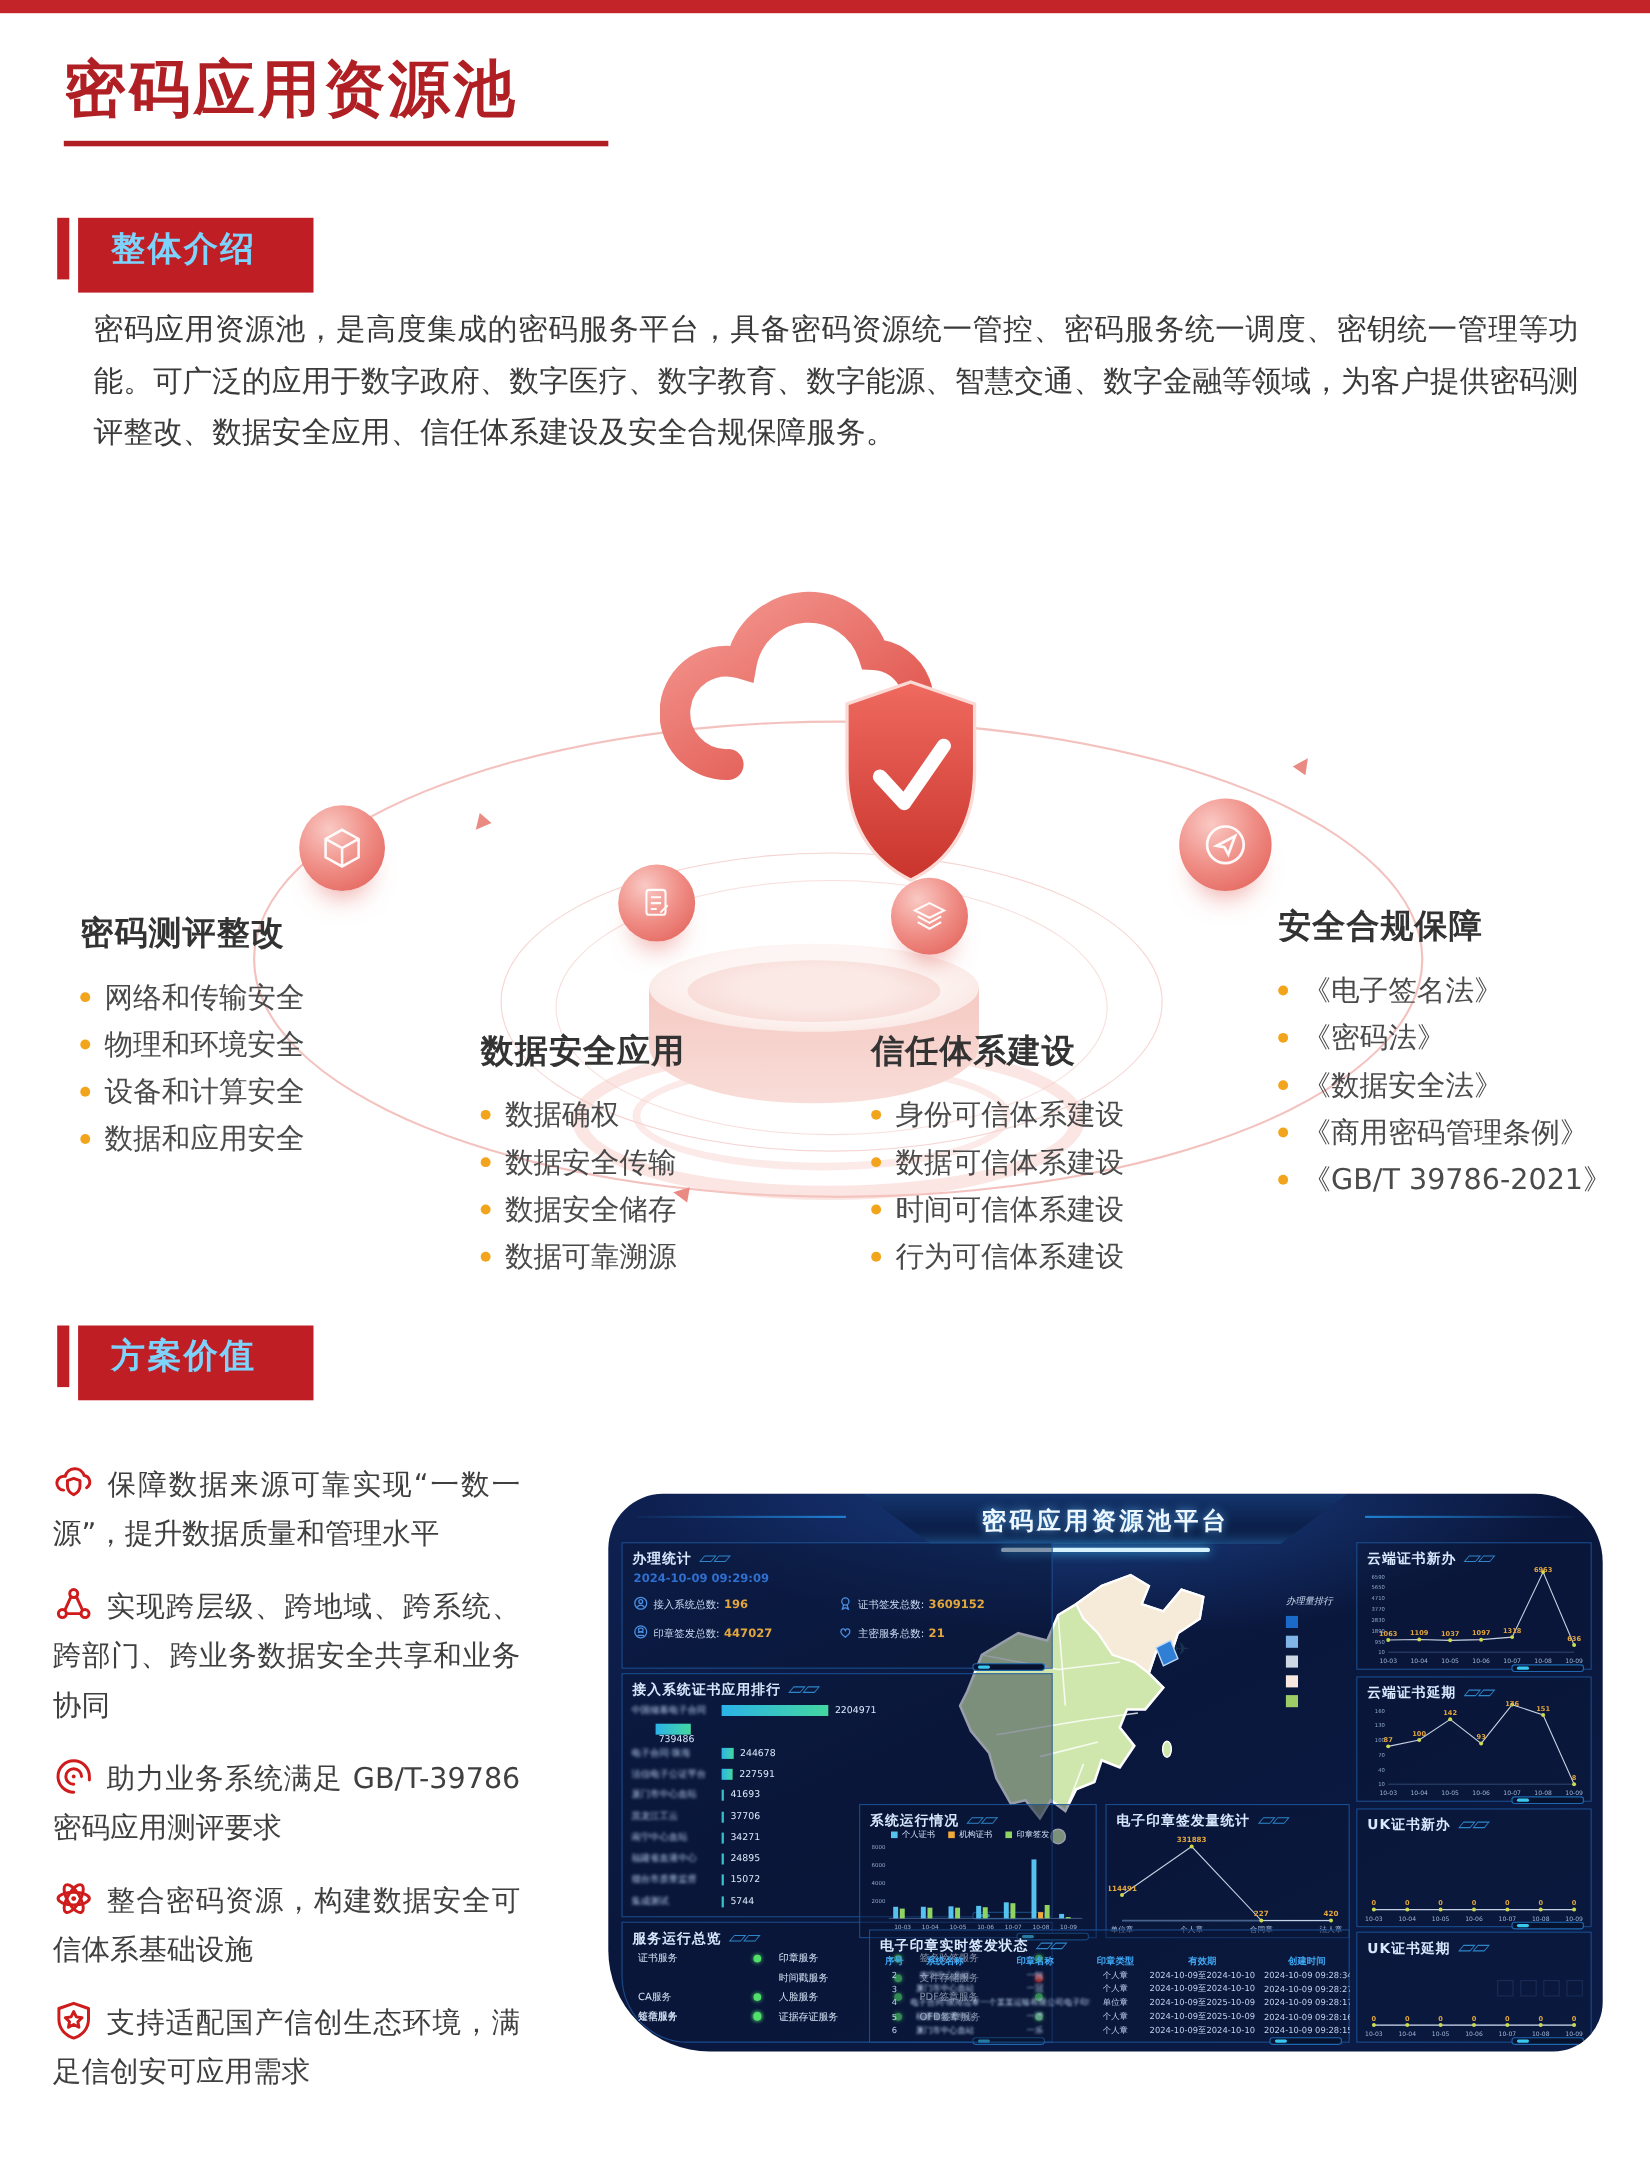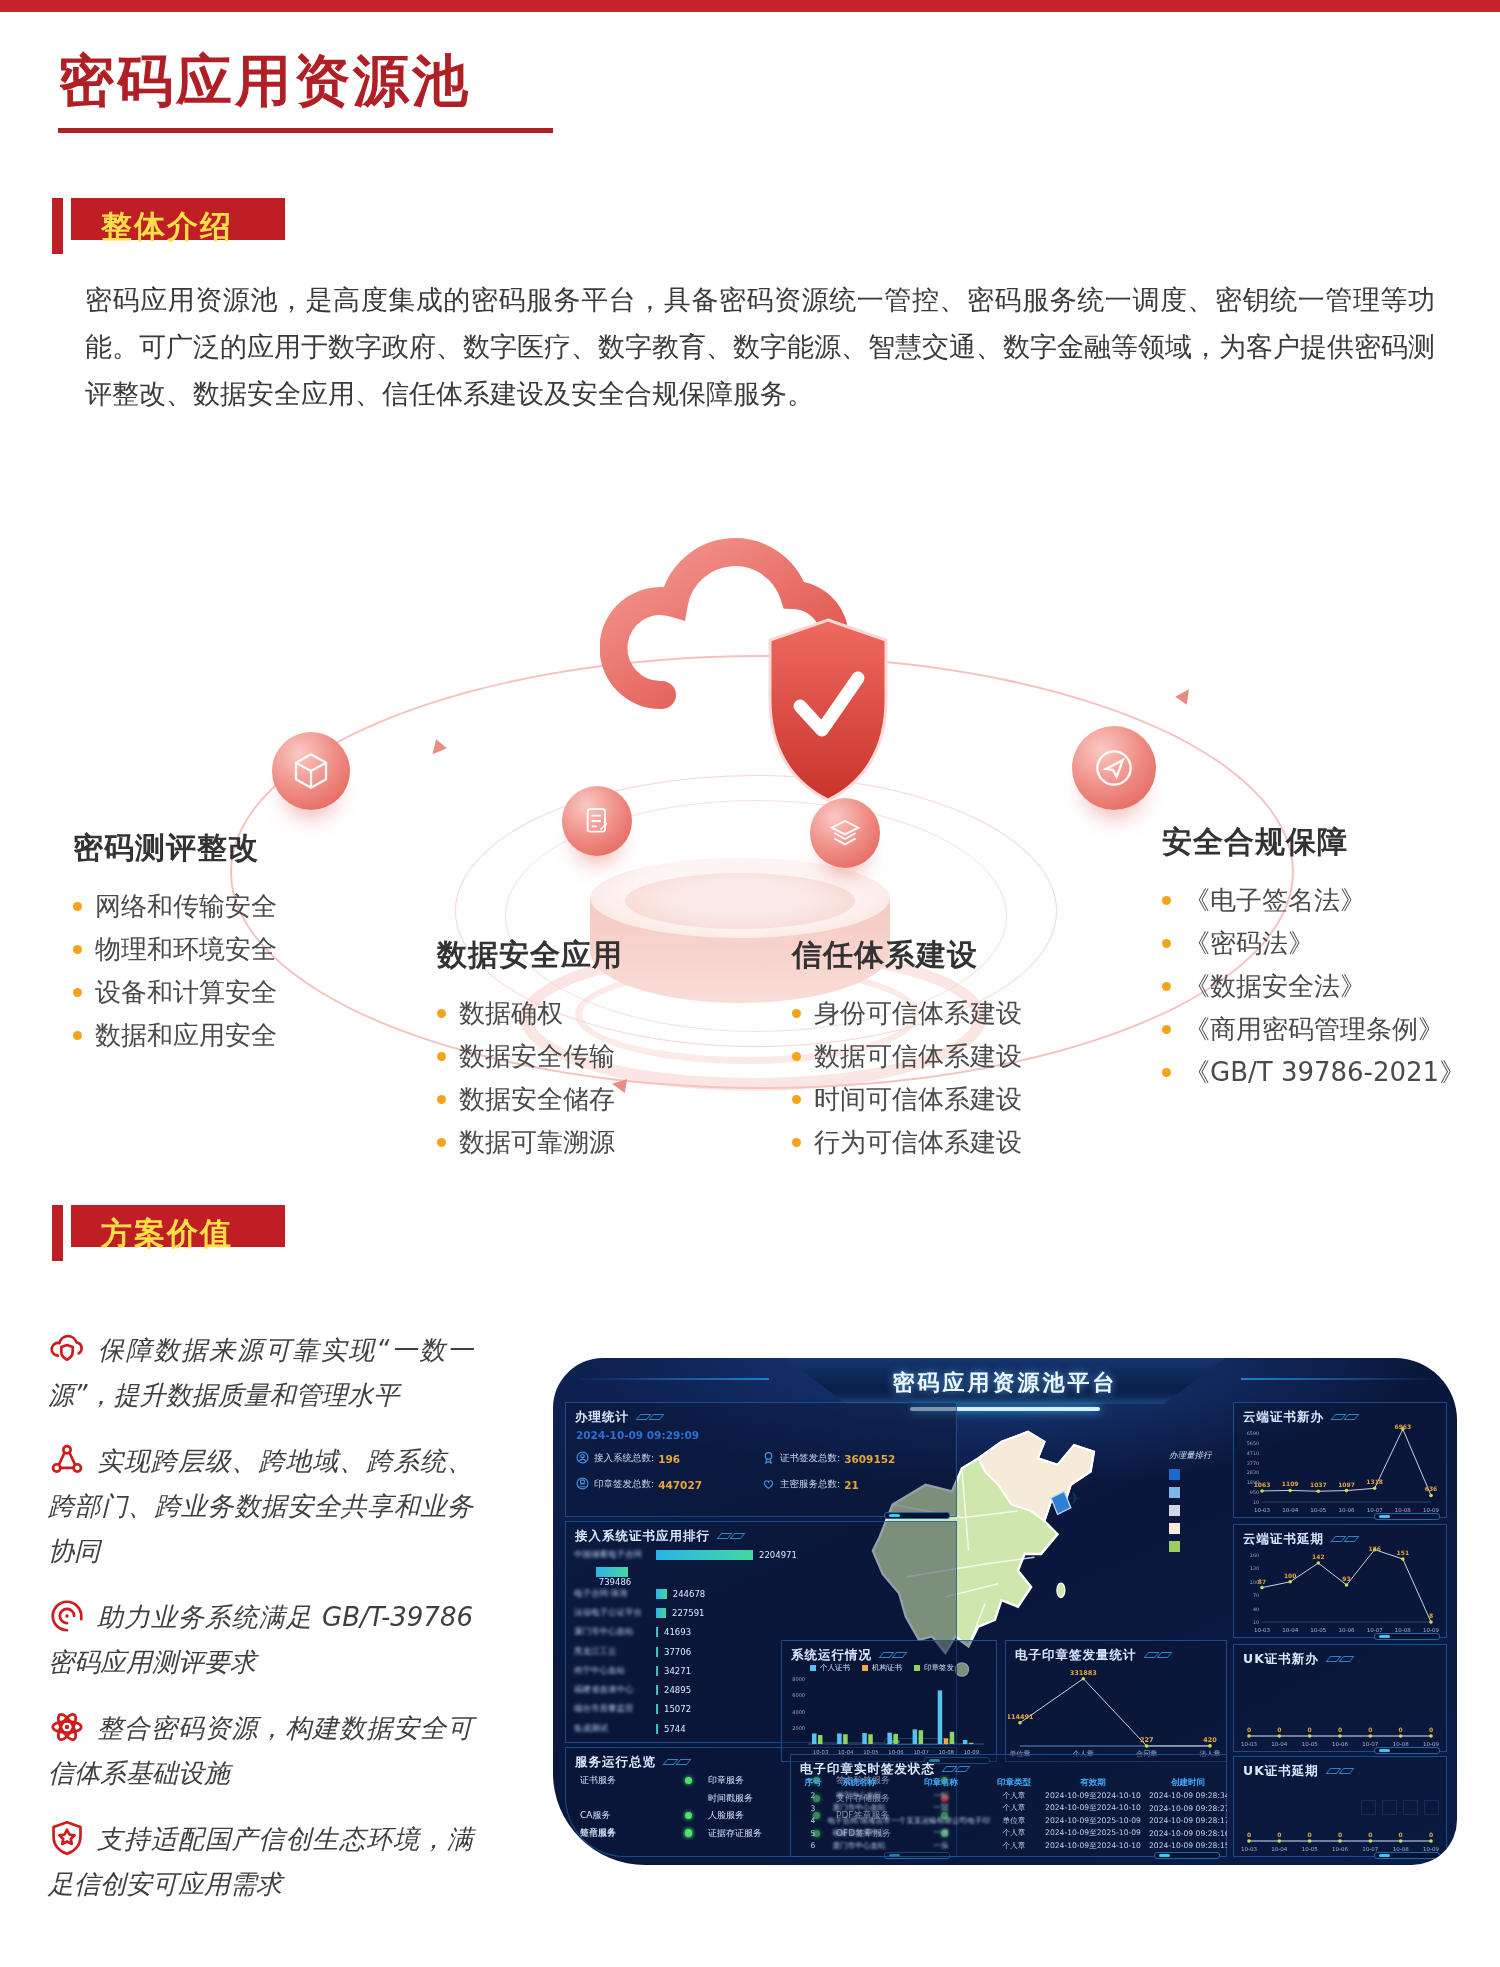--- a/index.html
+++ b/index.html
@@ -6,21 +6,21 @@
   body{width:1500px;height:1967px;position:relative;background:#fff;
        font-family:"DejaVu Sans","Liberation Sans",sans-serif;overflow:hidden;}
   .abs{position:absolute;}
 
   
   .topbar{left:0;top:0;width:1500px;height:12px;background:#c3242a;}
   .page-title{left:58px;top:44px;font-size:56px;font-weight:900;color:#b01f24;letter-spacing:3px;}
   .title-underline{left:58px;top:128px;width:495px;height:5px;background:#b01f24;}
 
   .sec-accent{position:absolute;left:52px;width:11px;height:56px;background:#bf1e25;}
-  .sec-box{position:absolute;left:71px;width:214px;height:42px;background:#bf1e25;color:#fde047;
+  .sec-box{position:absolute;left:71px;width:214px;height:68px;background:#bf1e25;color:#7dd3fc;
            font-size:31px;font-weight:800;line-height:56px;padding-left:30px;box-sizing:border-box;letter-spacing:2px;}
 
   .intro{left:85px;top:276px;width:1350px;font-size:27px;line-height:47px;color:#3a3a3a;
          text-align:justify;margin:0;}
 
   
   .ring{position:absolute;border-radius:50%;}
   .orbit1{left:230px;top:655px;width:1060px;height:430px;border:2px solid rgba(233,144,138,.55);}
   .orbit2{left:455px;top:775px;width:600px;height:270px;border:1.5px solid rgba(238,170,164,.5);}
   .orbit3{left:505px;top:800px;width:500px;height:230px;border:1px solid rgba(240,185,180,.45);}
@@ -39,21 +39,21 @@
   .arrowtri{position:absolute;width:0;height:0;border-style:solid;}
 
   
   .pillar{position:absolute;}
   .pillar h3{margin:0 0 16px 0;font-size:30px;font-weight:800;color:#333;letter-spacing:1px;}
   .pillar ul{list-style:none;margin:0;padding:0;}
   .pillar li{font-size:26px;color:#4a4a4a;height:43px;display:flex;align-items:center;}
   .dot{display:inline-block;width:9px;height:9px;border-radius:50%;background:#f2a51c;margin-right:13px;flex:0 0 9px;}
 
   
-  #values{left:48px;top:1328px;width:425px;font-style:italic;}
+  #values{left:48px;top:1328px;width:425px;}
   .v-item{font-size:26px;line-height:45px;color:#3f3f3f;margin-bottom:21px;text-align:justify;}
   .v-icon{display:inline-block;width:38px;height:38px;vertical-align:-9px;margin-right:10px;color:#cf1b1b;}
   .v-icon svg{stroke:currentColor;fill:none;stroke-width:1.7;stroke-linejoin:round;stroke-linecap:round;}
 
   
   .dash{left:553px;top:1358px;width:904px;height:507px;border-radius:50px 62px 45px 92px;
         background:linear-gradient(155deg,#0e2152 0%,#0a173c 45%,#0b1c47 100%);overflow:hidden;
         font-size:9px;color:#c9daf2;}
   .dash::before{content:'';position:absolute;left:0;top:0;right:0;height:140px;
         background:radial-gradient(ellipse at 50% 0%,rgba(45,115,225,.38),transparent 65%);}

